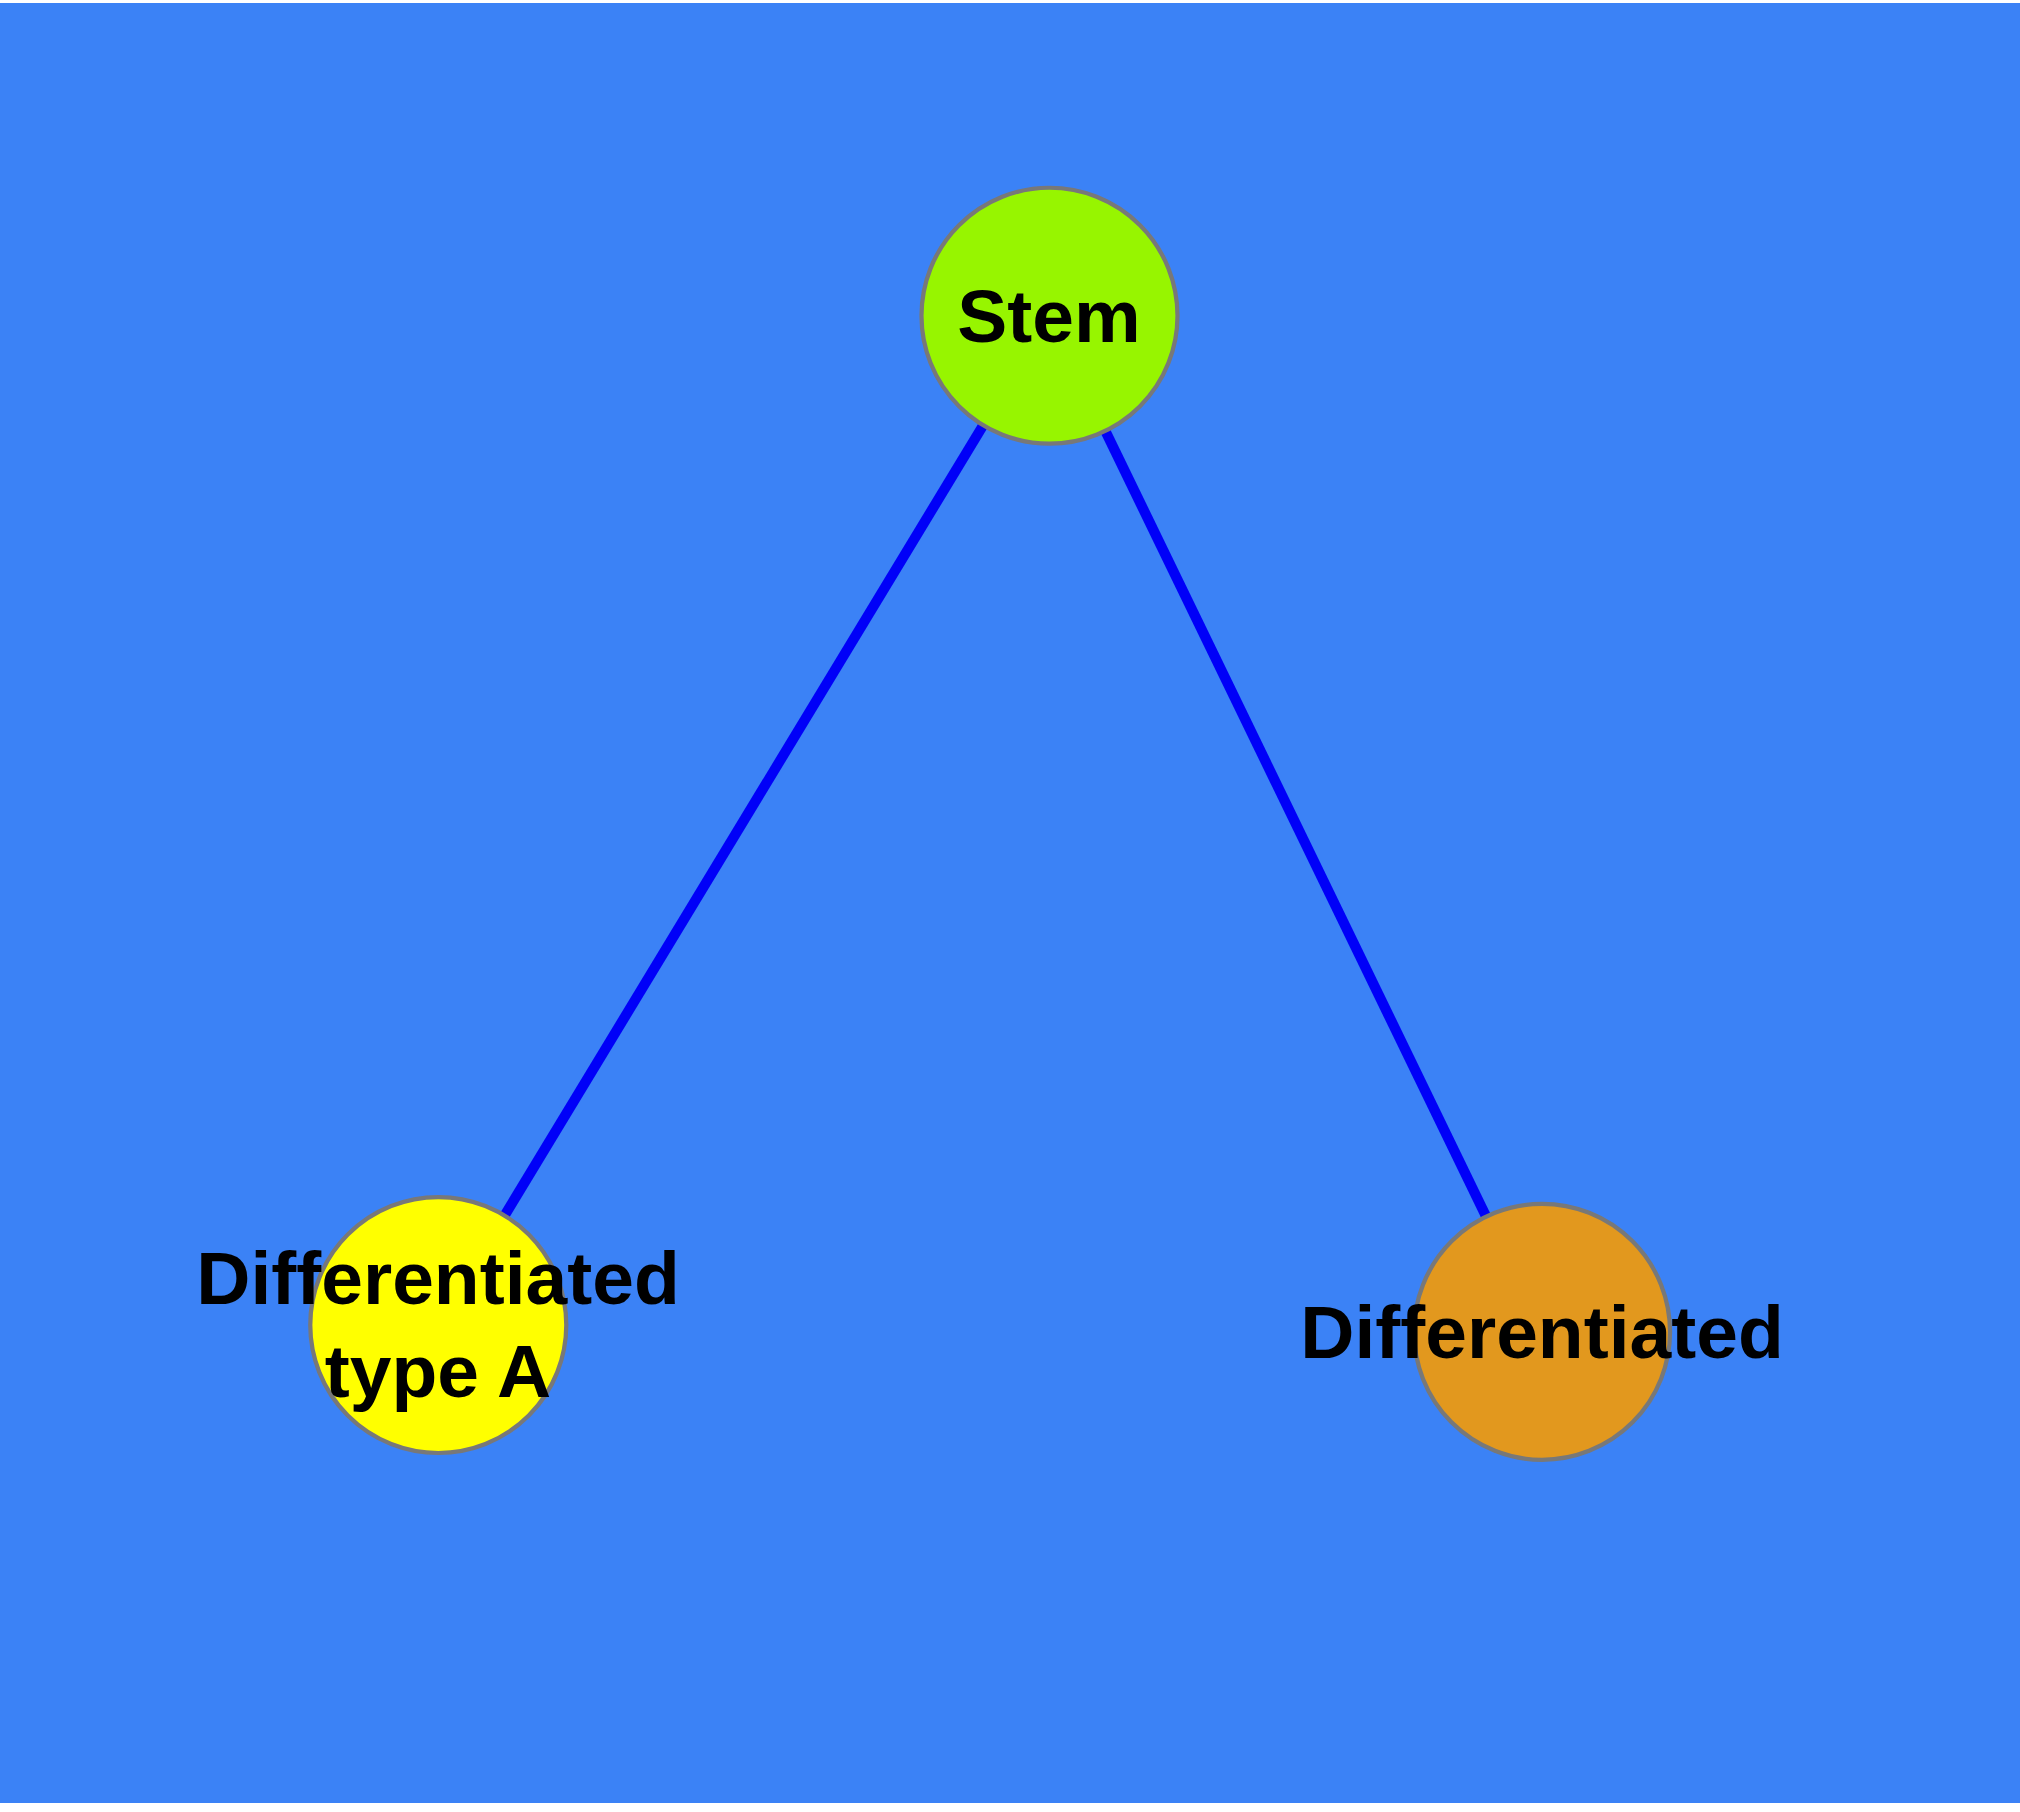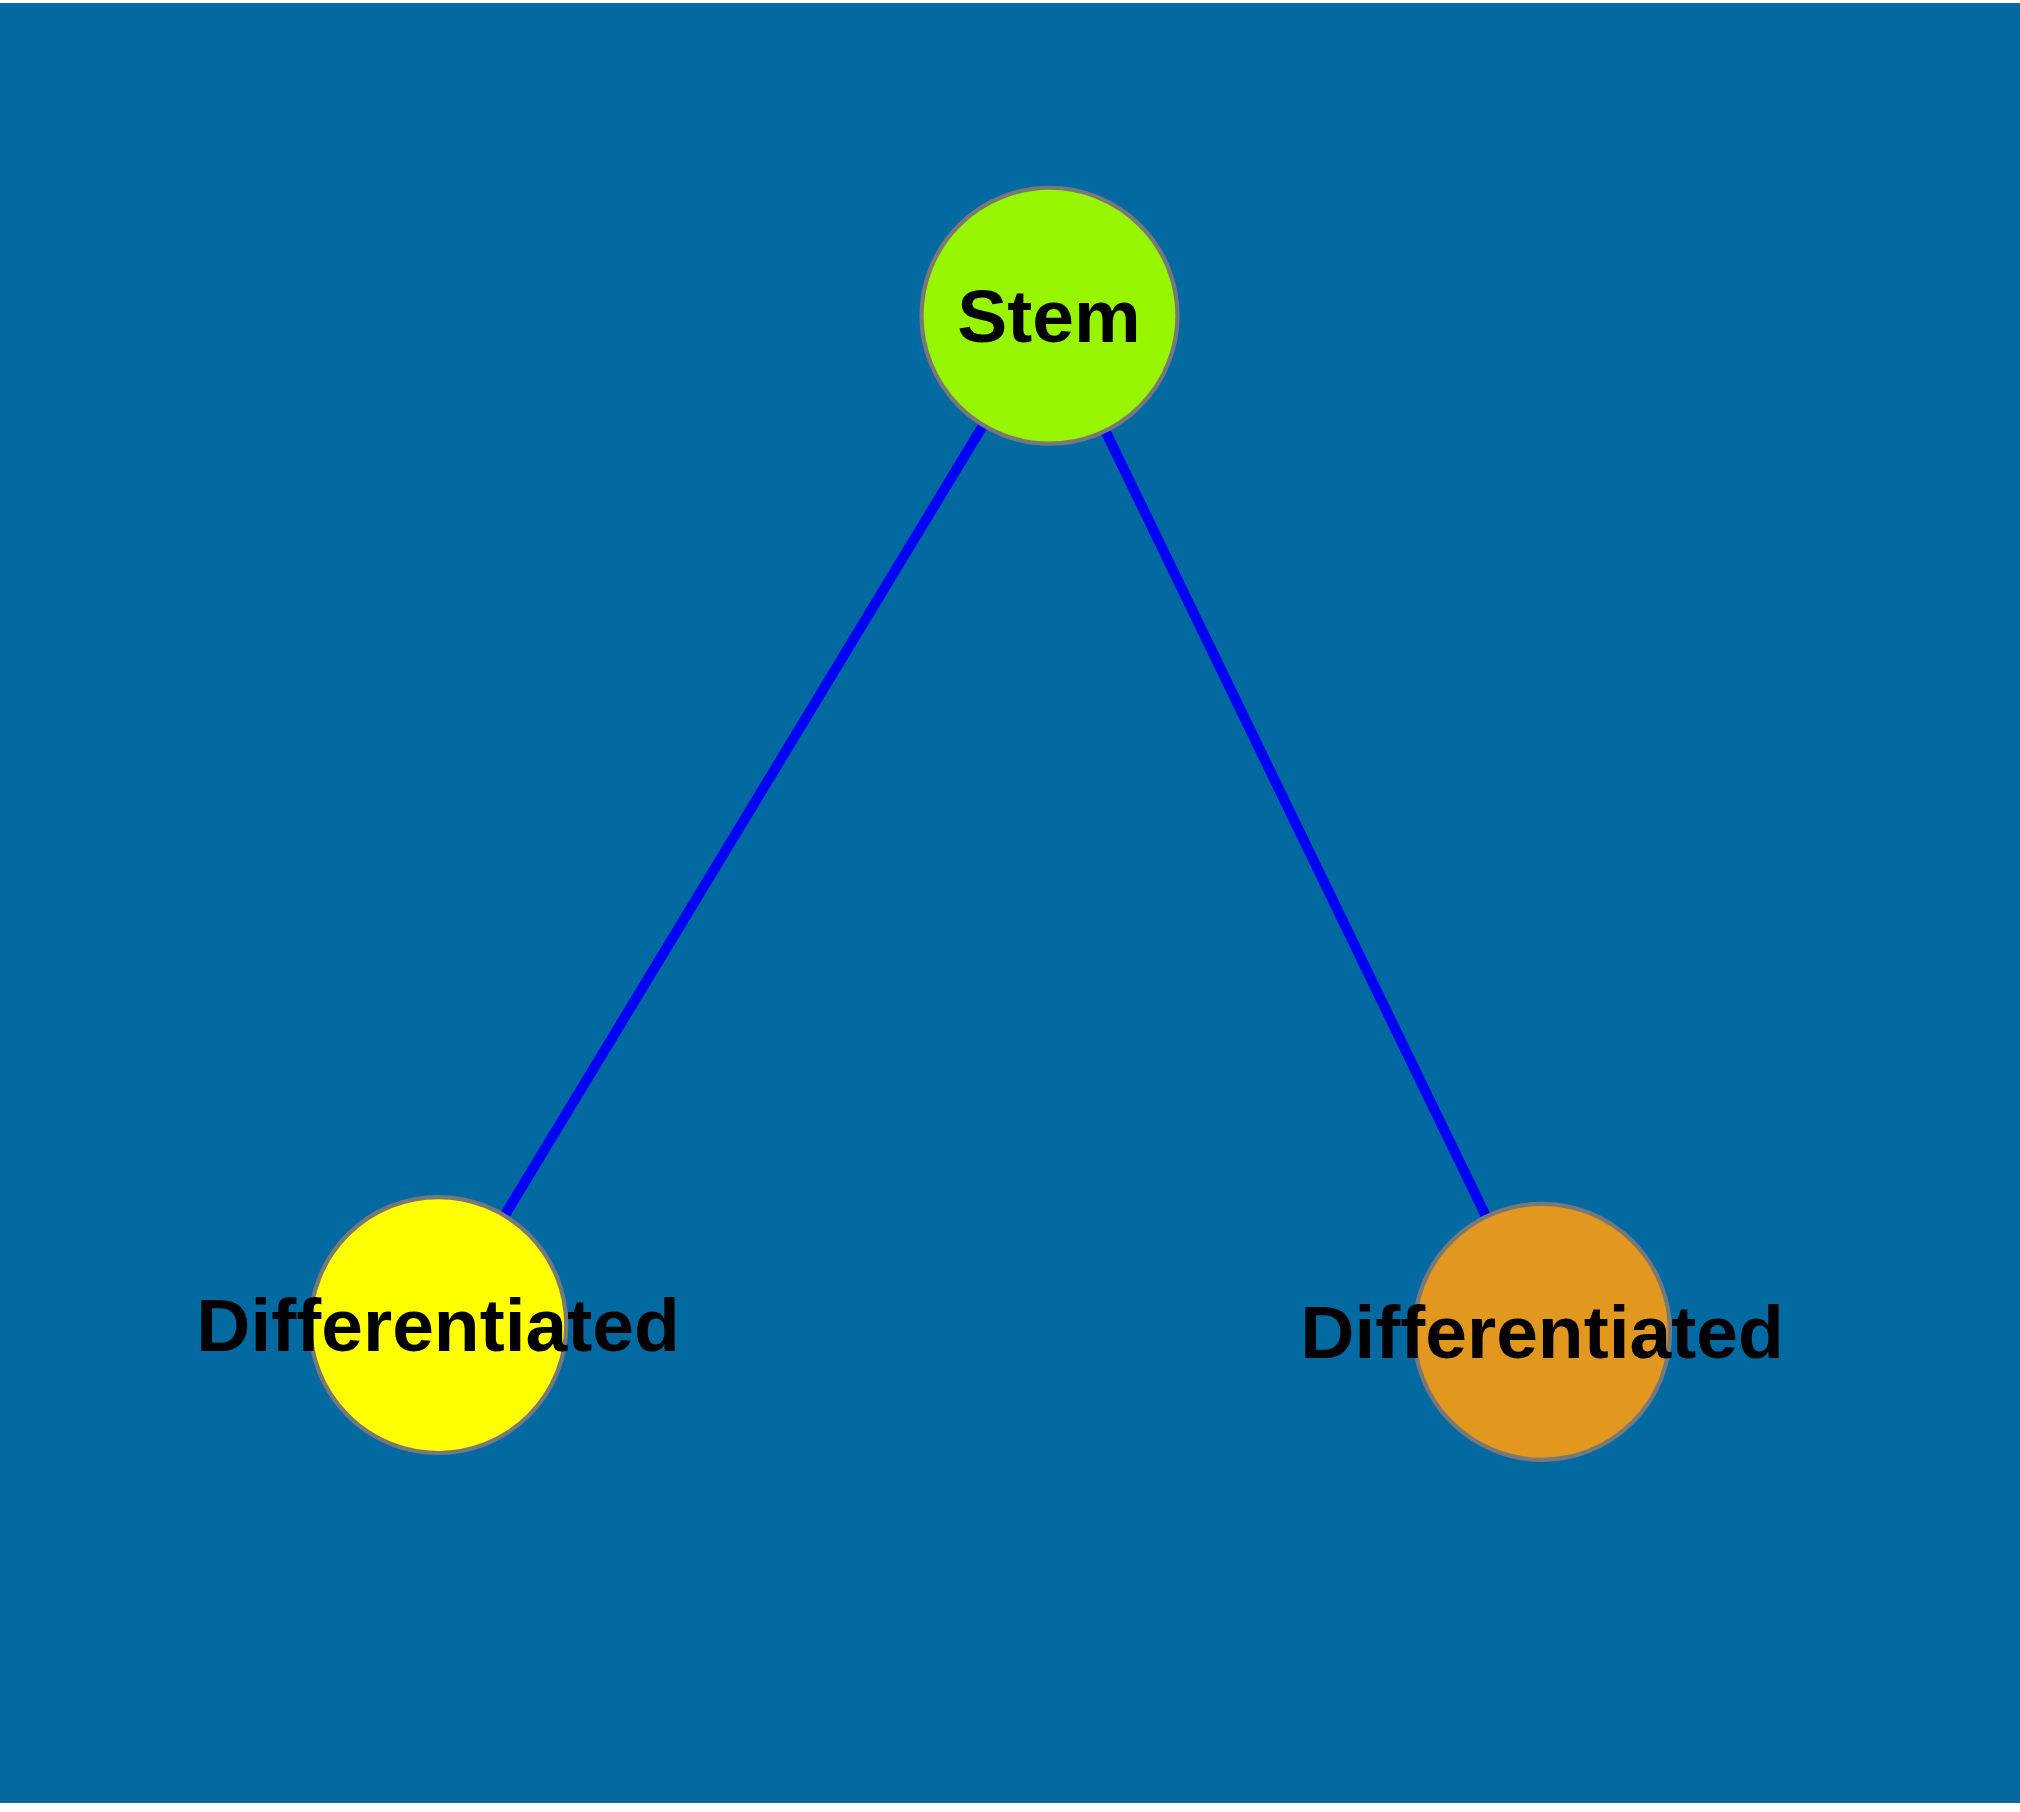--- a/index.html
+++ b/index.html
@@ -43,35 +43,36 @@
     letter-spacing: 0px;
   }
   .node-label span {
     display: block;
   }
 </style>
 </head>
 <body style="background: rgb(255, 255, 255);">
 
 <div class="page">
-  <div class="canvas" style="background: #0369a1;">
+  <div class="canvas" style="background: #3b82f6;">
     <svg viewBox="0 0 2384 2124" preserveAspectRatio="none">
       <line x1="1238" y1="369" x2="517" y2="1560" stroke="#0000F8" stroke-width="12"></line>
       <line x1="1238" y1="369" x2="1819" y2="1568" stroke="#0000F8" stroke-width="12"></line>
       <circle cx="1238" cy="369" r="151" fill="#97F500" stroke="#787878" stroke-width="5"></circle>
       <circle cx="517" cy="1560" r="151" fill="#FFFF00" stroke="#787878" stroke-width="5"></circle>
       <circle cx="1819" cy="1568" r="151" fill="#E2981E" stroke="#787878" stroke-width="5"></circle>
     </svg>
 
     <div class="node-label" style="left: 1049px; top: 313px; color: rgb(0, 0, 0);">
       <span>Stem</span>
     </div>
 
     <div class="node-label" style="left: 438px; top: 1322px; color: rgb(0, 0, 0);">
       <span>Differentiated</span>
+      <span>type A</span>
     </div>
 
     <div class="node-label" style="left: 1542px; top: 1329px; color: rgb(0, 0, 0);">
       <span>Differentiated</span>
     </div>
   </div>
 </div>
 
 
 </body></html>

